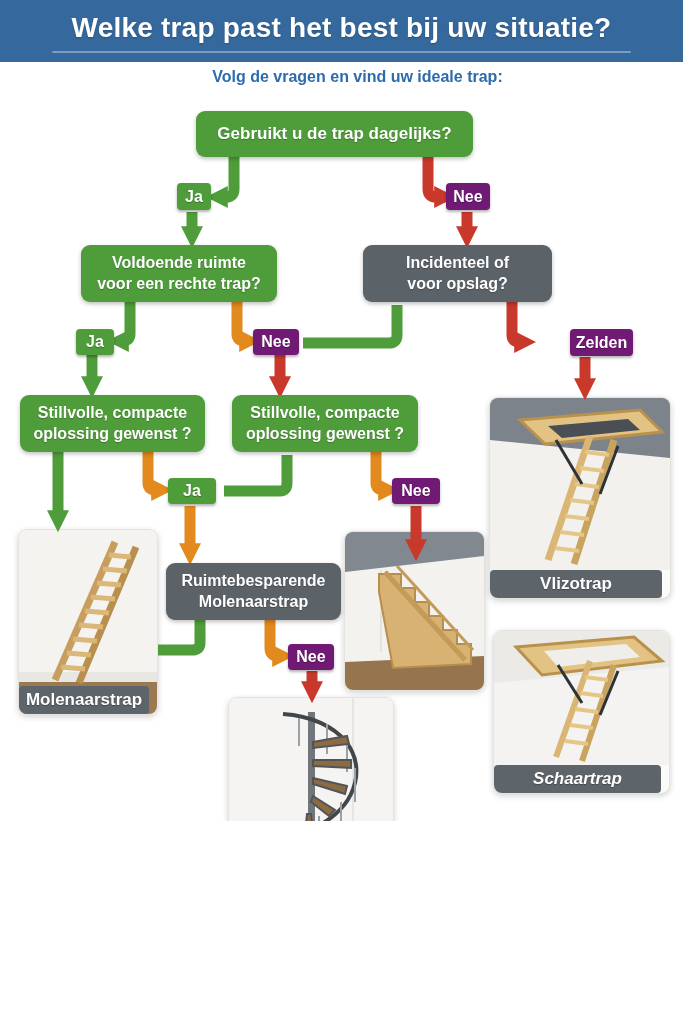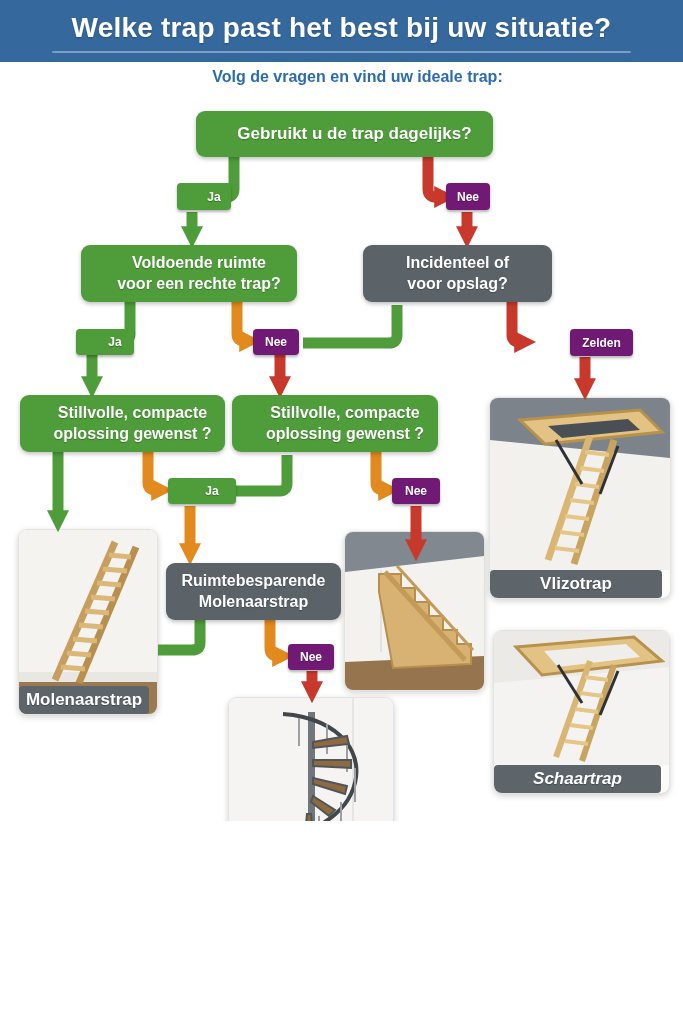--- a/index.html
+++ b/index.html
@@ -27,24 +27,24 @@
   .footer{
     position:absolute;left:0;top:998px;width:683px;height:26px;background:#35699e;
   }
   
   .qbox{
     position:absolute;border-radius:9px;color:#fff;font-weight:700;
     display:flex;flex-direction:column;align-items:center;justify-content:center;
     text-align:center;font-size:16px;line-height:1.28;
     box-shadow:0 2px 4px rgba(0,0,0,.25);text-shadow:0 1px 1px rgba(0,0,0,.25);
   }
-  .green{background:#4f9d3a;padding-left:20px;}
+  .green{background:#4f9d3a;}
   .gray{background:#5b6369;}
   .ansbox{
-    position:absolute;border-radius:4px;color:#fff;font-weight:700;font-size:12px;
+    position:absolute;border-radius:4px;color:#fff;font-weight:700;font-size:16px;
     display:flex;align-items:center;justify-content:center;
     box-shadow:0 2px 3px rgba(0,0,0,.3);text-shadow:0 1px 1px rgba(0,0,0,.3);
     z-index:6;
   }
   .red{background:#701a75;}
   
   .card{
     position:absolute;background:#fbfbfa;border:1px solid #e4e3e0;border-radius:9px;
     box-shadow:0 2px 6px rgba(0,0,0,.18);overflow:hidden;z-index:2;
   }

